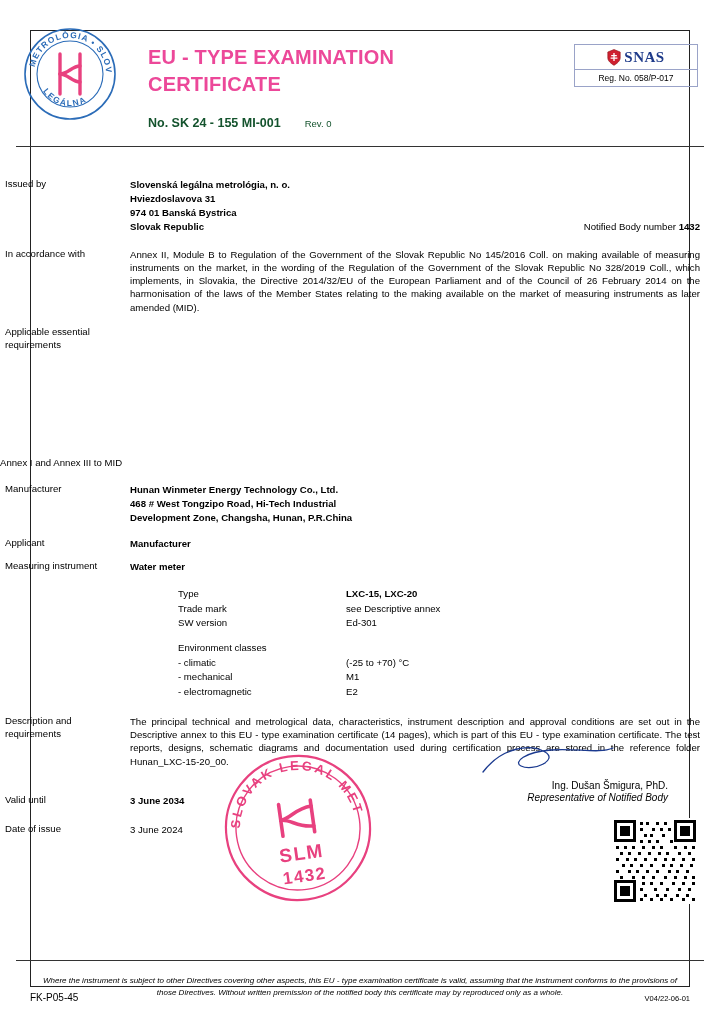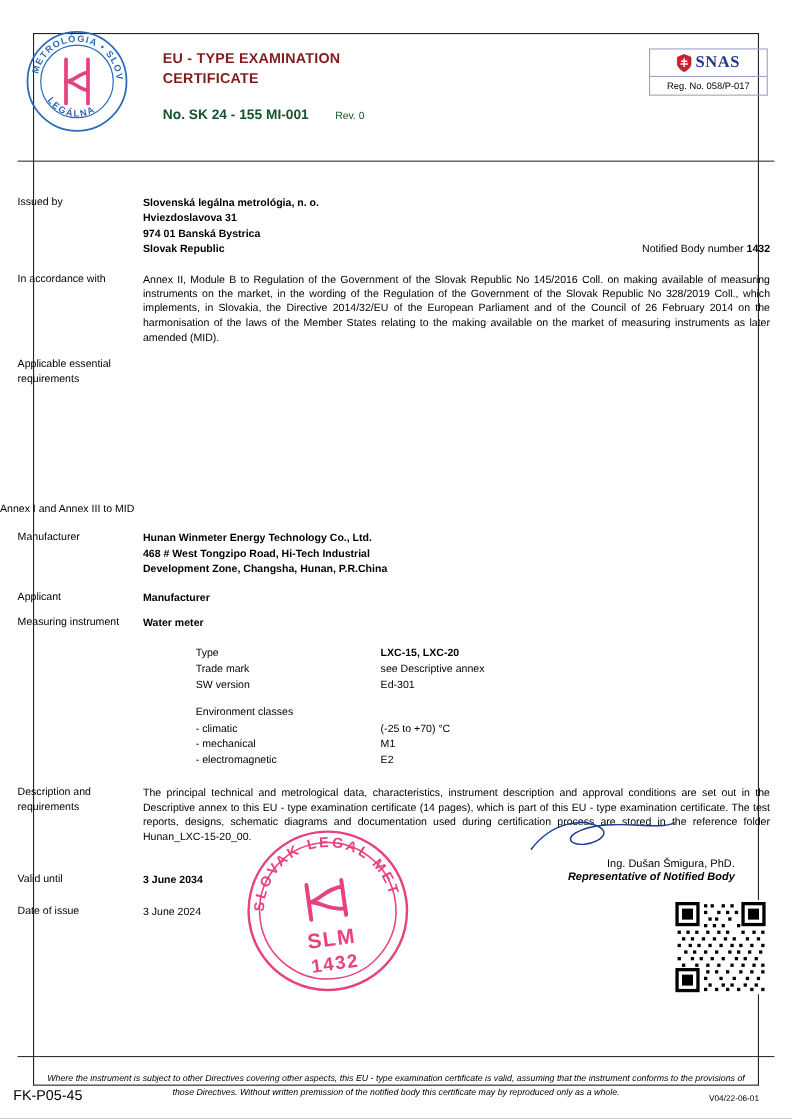--- a/index.html
+++ b/index.html
@@ -42,43 +42,43 @@
   }
   .logo svg { display:block; }
 
   .title-block {
     position: absolute;
     left: 148px;
     top: 44px;
     width: 320px;
   }
   .doc-title {
-    color: #7f1d1d;
-    font-size: 13px;
+    color: #ec4899;
+    font-size: 20px;
     font-weight: bold;
     line-height: 1.35;
     letter-spacing: 0.2px;
   }
   .doc-no {
     margin-top: 18px;
     font-size: 12.5px;
     font-weight: bold;
     color: #14532d;
   }
   .doc-rev {
     font-size: 9.5px;
     font-weight: normal;
     margin-left: 24px;
   }
 
   .snas-box {
     position: absolute;
     right: 22px;
     top: 44px;
-    width: 108px;
+    width: 124px;
     border: 1px solid #9aa3c8;
     box-sizing: border-box;
     text-align: center;
     padding: 4px 2px 3px 2px;
   }
   .snas-row {
     display: flex;
     align-items: center;
     justify-content: center;
     gap: 3px;
@@ -118,21 +118,21 @@
     font-size: 9.6px;
   }
   .row {
     position: relative;
     display: flex;
     margin-bottom: 10px;
   }
   .lbl {
     width: 130px;
     flex: 0 0 130px;
-    padding-left: 16px;
+    padding-left: 5px;
     box-sizing: border-box;
     line-height: 1.35;
     font-size: 9.6px;
   }
   .val {
     flex: 1 1 auto;
     padding-right: 20px;
     line-height: 1.38;
     text-align: justify;
   }
@@ -163,21 +163,21 @@
   
   .sig-area {
     position: absolute;
     right: 52px;
     top: 742px;
     width: 240px;
     text-align: right;
   }
   .sig-scribble { height: 36px; }
   .sig-name { font-size: 10px; margin-top: 2px; }
-  .sig-role { font-size: 10px; font-style: italic; margin-top: 1px; font-weight: bold; }
+  .sig-role { font-size: 10px; font-style: italic; margin-top: 1px; }
 
   
   .stamp {
     position: absolute;
     left: 218px;
     top: 748px;
     width: 160px;
     height: 160px;
   }
 
@@ -203,23 +203,23 @@
     left: 34px;
     right: 34px;
     bottom: 18px;
     font-size: 8px;
     font-style: italic;
     text-align: center;
     line-height: 1.5;
   }
   .foot-left {
     position: absolute;
-    left: 12px;
+    left: 30px;
     bottom: 14px;
-    font-size: 13px;
+    font-size: 10px;
   }
   .foot-right {
     position: absolute;
     right: 30px;
     bottom: 14px;
     font-size: 7.5px;
   }
 </style>
 </head>
 <body>

